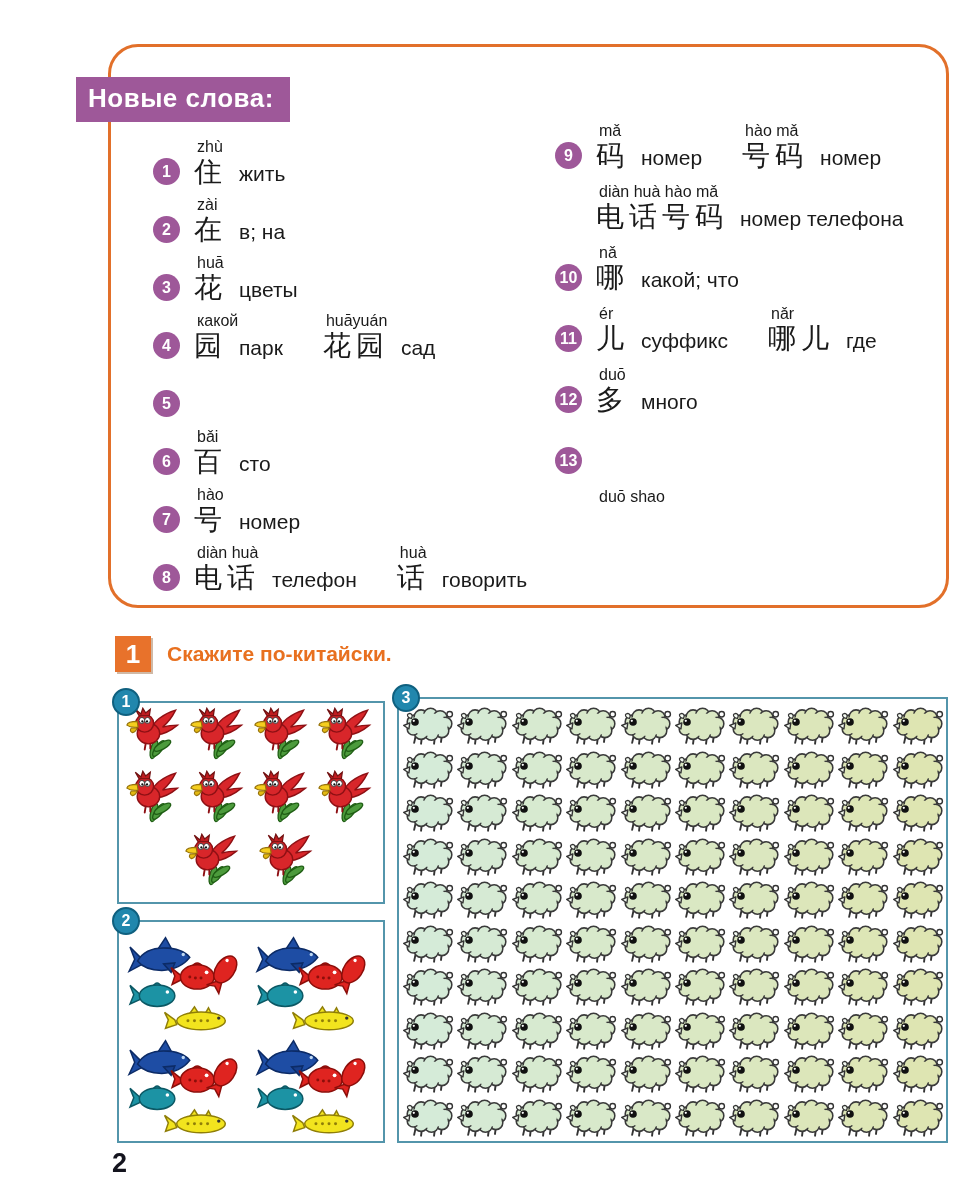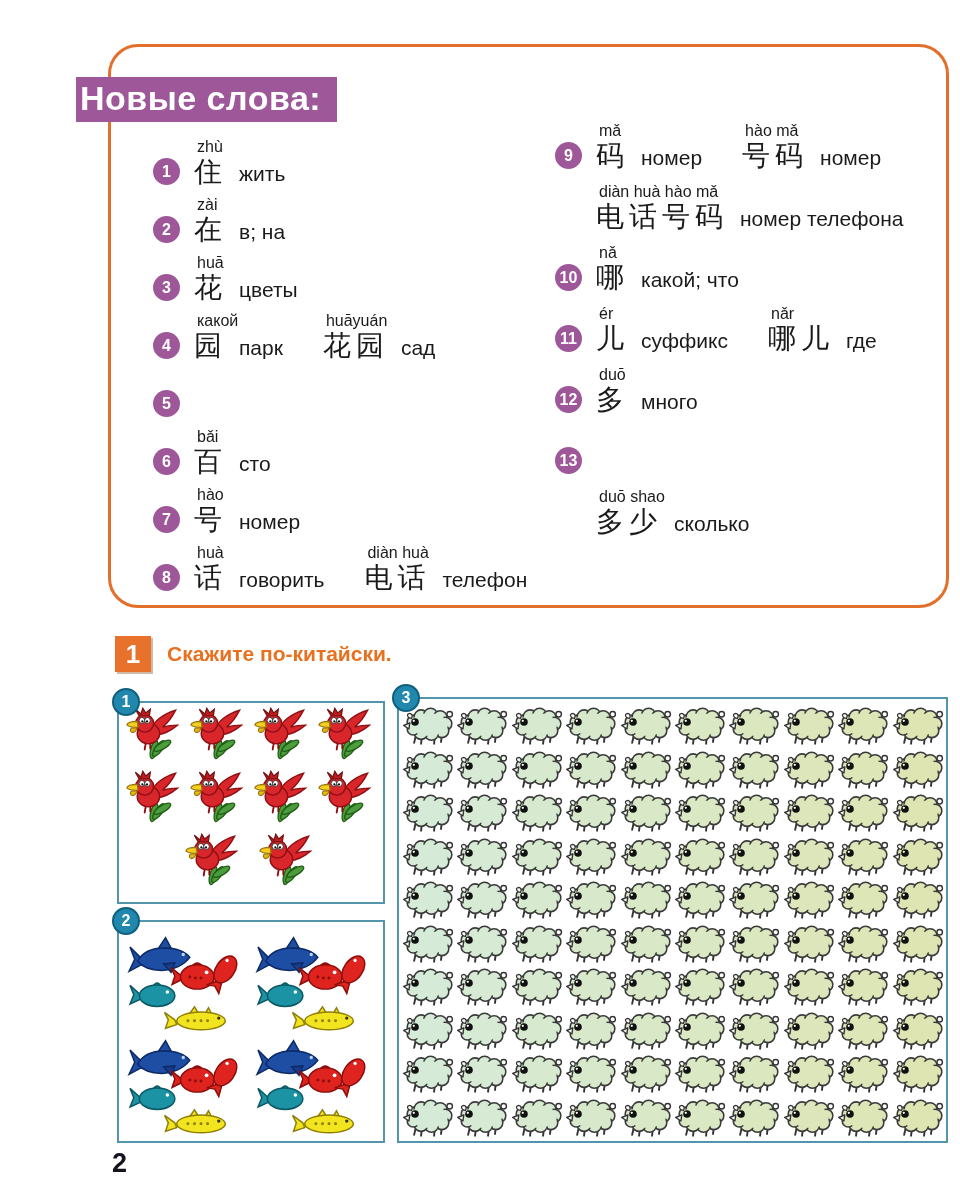--- a/index.html
+++ b/index.html
@@ -3,21 +3,21 @@
 <meta charset="utf-8">
 <style>
   *{margin:0;padding:0;box-sizing:border-box}
   html,body{width:960px;height:1203px}
   body{background:#fff;font-family:"Liberation Sans",sans-serif;color:#1a1a1a;position:relative;overflow:hidden}
 
   
   .vocab-box{position:absolute;left:108px;top:44px;width:841px;height:564px;
     border:3.5px solid #E2702A;border-radius:30px}
   .vocab-title{position:absolute;left:-35px;top:30px;background:#9E5899;color:#fff;
-    font-weight:bold;font-size:34px;line-height:34px;padding:4px 16px 7px 4px;letter-spacing:.5px}
+    font-weight:bold;font-size:26px;line-height:34px;padding:4px 16px 7px 12px;letter-spacing:.5px}
   .vocab-col{position:absolute}
   .col-0{left:42px;top:92px}
   .col-1{left:444px;top:76px}
   .vocab-row{display:flex;align-items:flex-start;height:58px;gap:14px}
   .col-1 .vocab-row{height:61px}
   .num-badge{width:27px;height:27px;border-radius:50%;background:#9E5899;color:#fff;
     font-weight:bold;font-size:16px;display:flex;align-items:center;justify-content:center;
     margin-top:19px;flex:0 0 27px}
   .num-badge.ghost{visibility:hidden}
   .word-group{display:inline-flex;flex-direction:column;margin-right:26px}
@@ -215,33 +215,33 @@
             <span class="pinyin">hào</span>
             <span class="word-line">
               <span class="hanzi">号</span>
               <span class="ru">номер</span>
             </span>
           </span>
         </div>
         <div class="vocab-row">
           <span class="num-badge">8</span>
           <span class="word-group">
+            <span class="pinyin">diàn huà</span>
+            <span class="word-line">
+              <span class="hanzi">电话</span>
+              <span class="ru">телефон</span>
+            </span>
+          </span>
+          <span class="word-group">
             <span class="pinyin">huà</span>
             <span class="word-line">
               <span class="hanzi">话</span>
               <span class="ru">говорить</span>
             </span>
           </span>
-          <span class="word-group">
-            <span class="pinyin">diàn huà</span>
-            <span class="word-line">
-              <span class="hanzi">电话</span>
-              <span class="ru">телефон</span>
-            </span>
-          </span>
         </div>
       </div>
     <div class="vocab-col col-1">
         <div class="vocab-row">
           <span class="num-badge">9</span>
           <span class="word-group">
             <span class="pinyin">mǎ</span>
             <span class="word-line">
               <span class="hanzi">码</span>
               <span class="ru">номер</span>
@@ -302,24 +302,20 @@
             </span>
           </span>
         </div>
         <div class="vocab-row">
           <span class="num-badge">13</span>
         </div>
         <div class="vocab-row">
           <span class="num-badge ghost"></span>
           <span class="word-group">
             <span class="pinyin">duō shao</span>
-            <span class="word-line">
-              <span class="hanzi">多少</span>
-              <span class="ru">сколько</span>
-            </span>
           </span>
         </div>
       </div>
   </div>
 
   <div class="exercise-header">
     <span class="ex-num">1</span>
     <span class="ex-title">Скажите по-китайски.</span>
   </div>
 

